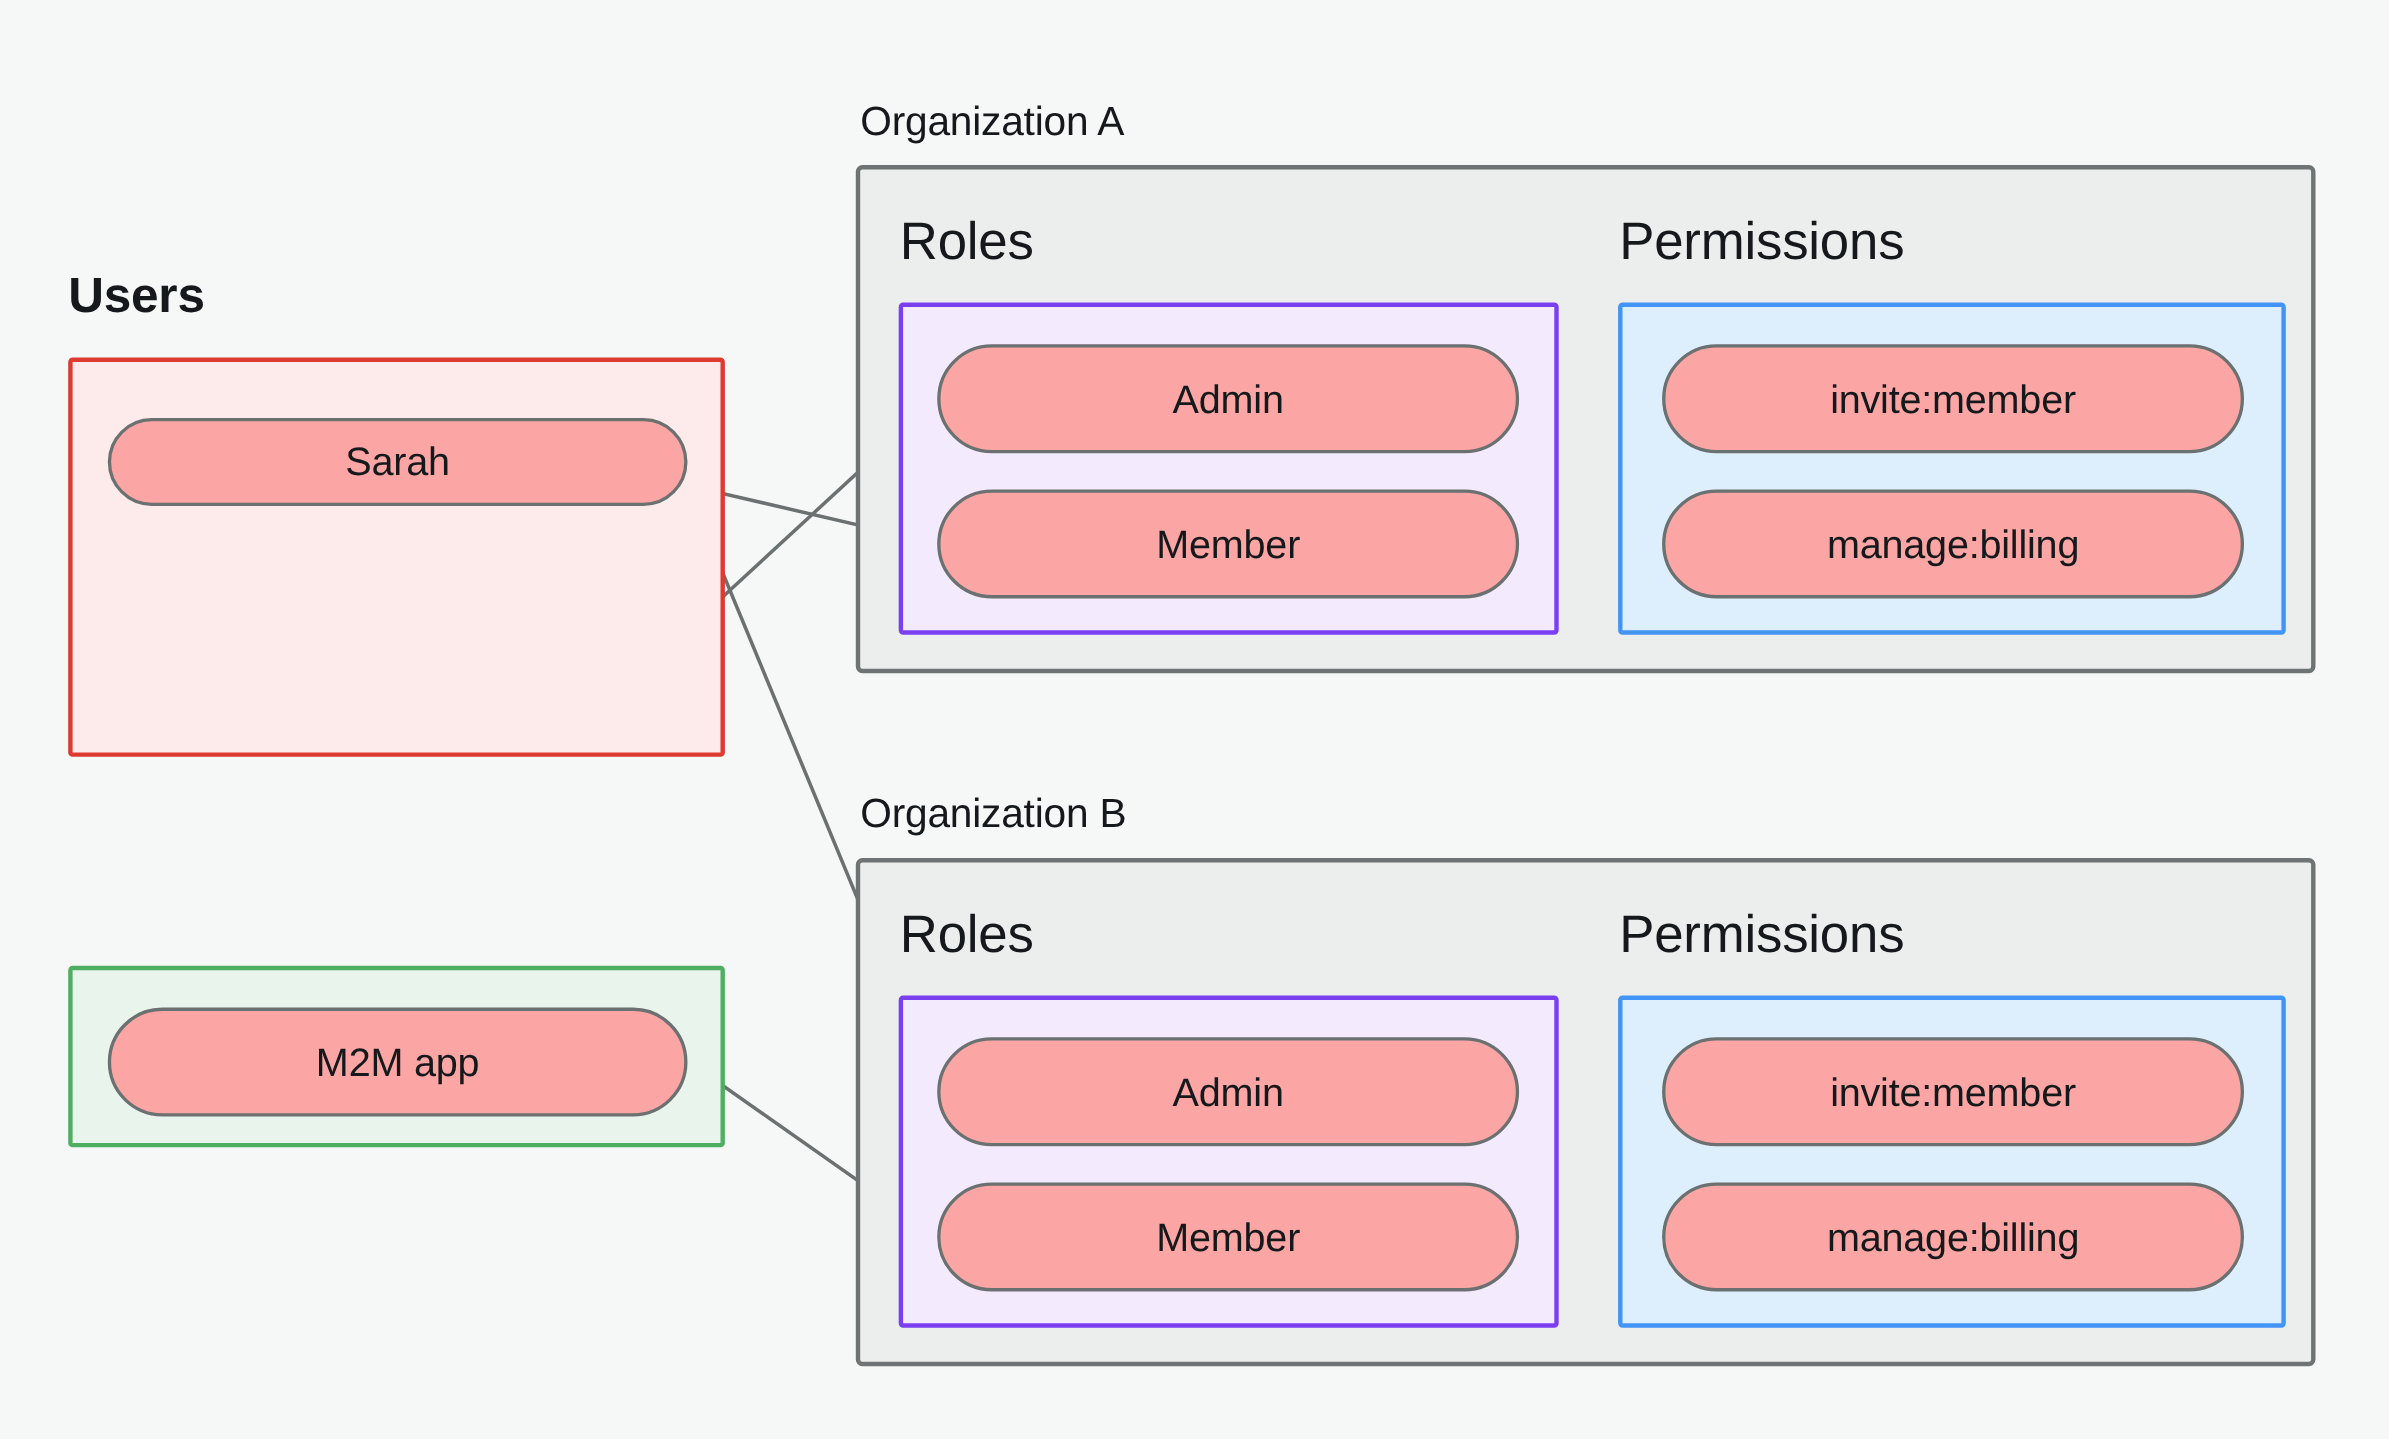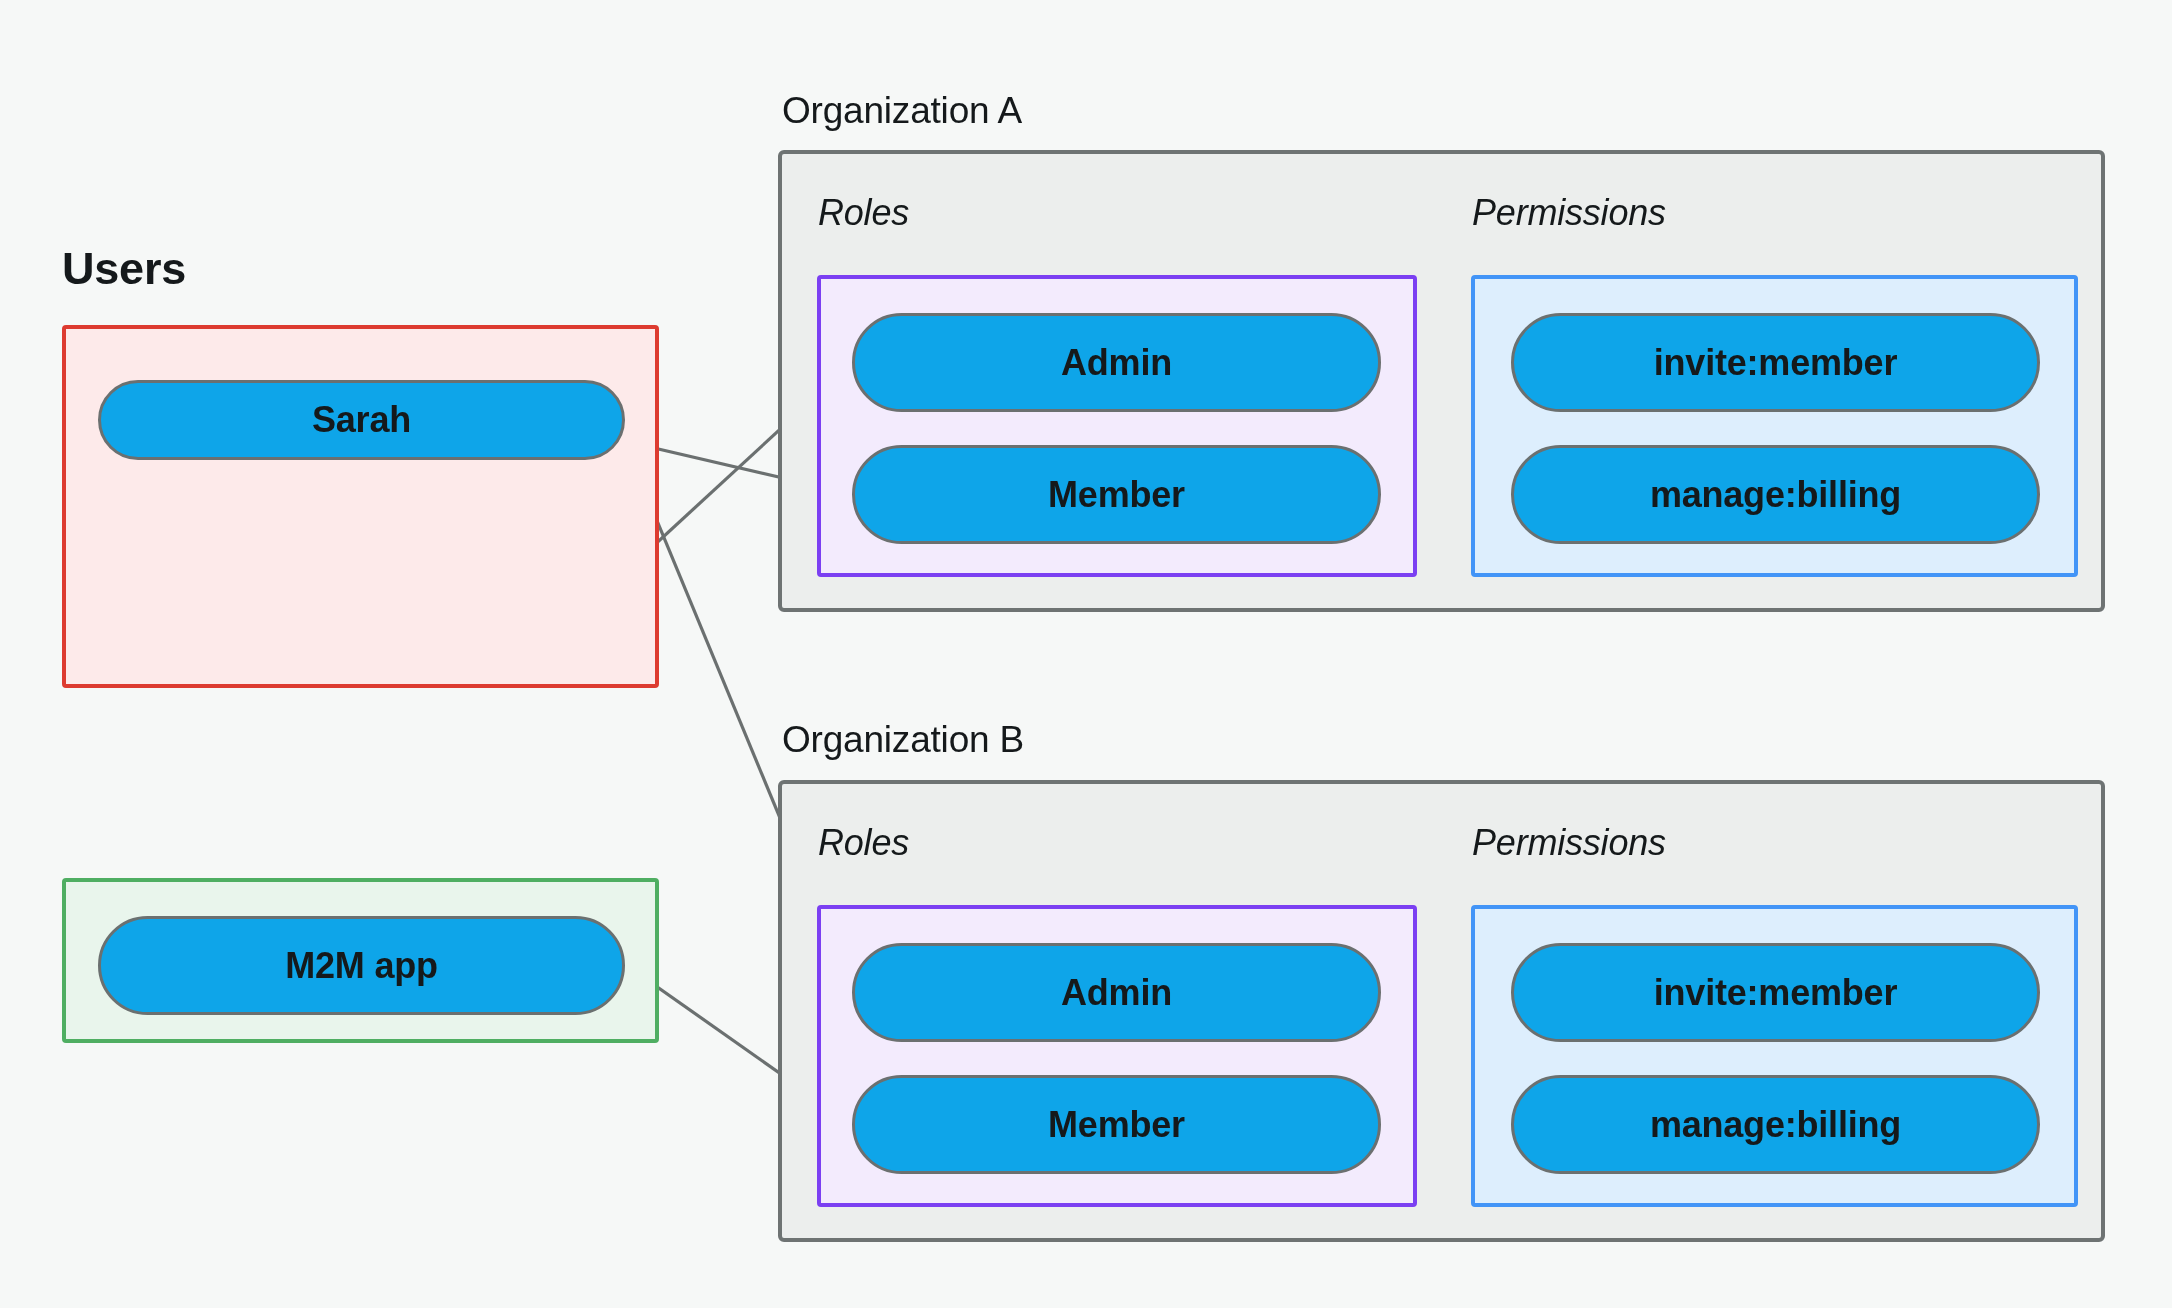--- a/index.html
+++ b/index.html
@@ -43,23 +43,22 @@
     letter-spacing: -0.2px;
   }
   .caption-plain {
     font-weight: 400;
     font-size: 37px;
     letter-spacing: -0.2px;
     margin-top: 44px;
   }
   .caption-sub {
     font-weight: 400;
-    font-size: 36px;
+    font-size: 48px;
     letter-spacing: -0.2px;
-    font-style: italic;
   }
 
   
   .group-box {
     position: absolute;
     box-sizing: border-box;
     border-radius: 4px;
   }
   .box-users {
     border: 4px solid #dd3b30;
@@ -80,29 +79,29 @@
   }
   .box-perms {
     border: 4px solid #4294f7;
     background: #ddeefd;
   }
 
   
   .pill {
     position: absolute;
     box-sizing: border-box;
-    background: #0ea5e9;
+    background: #fca5a5;
     border: 3px solid #6b7070;
     border-radius: 52px;
     display: flex;
     align-items: center;
     justify-content: center;
     color: #15191b;
     font-size: 36px;
-    font-weight: 700;
+    font-weight: 400;
     letter-spacing: -0.2px;
     white-space: nowrap;
   }
 </style>
 </head>
 <body>
 
 <div id="stage">
 
   <svg class="svg-layer" viewBox="0 0 2172 1308">

